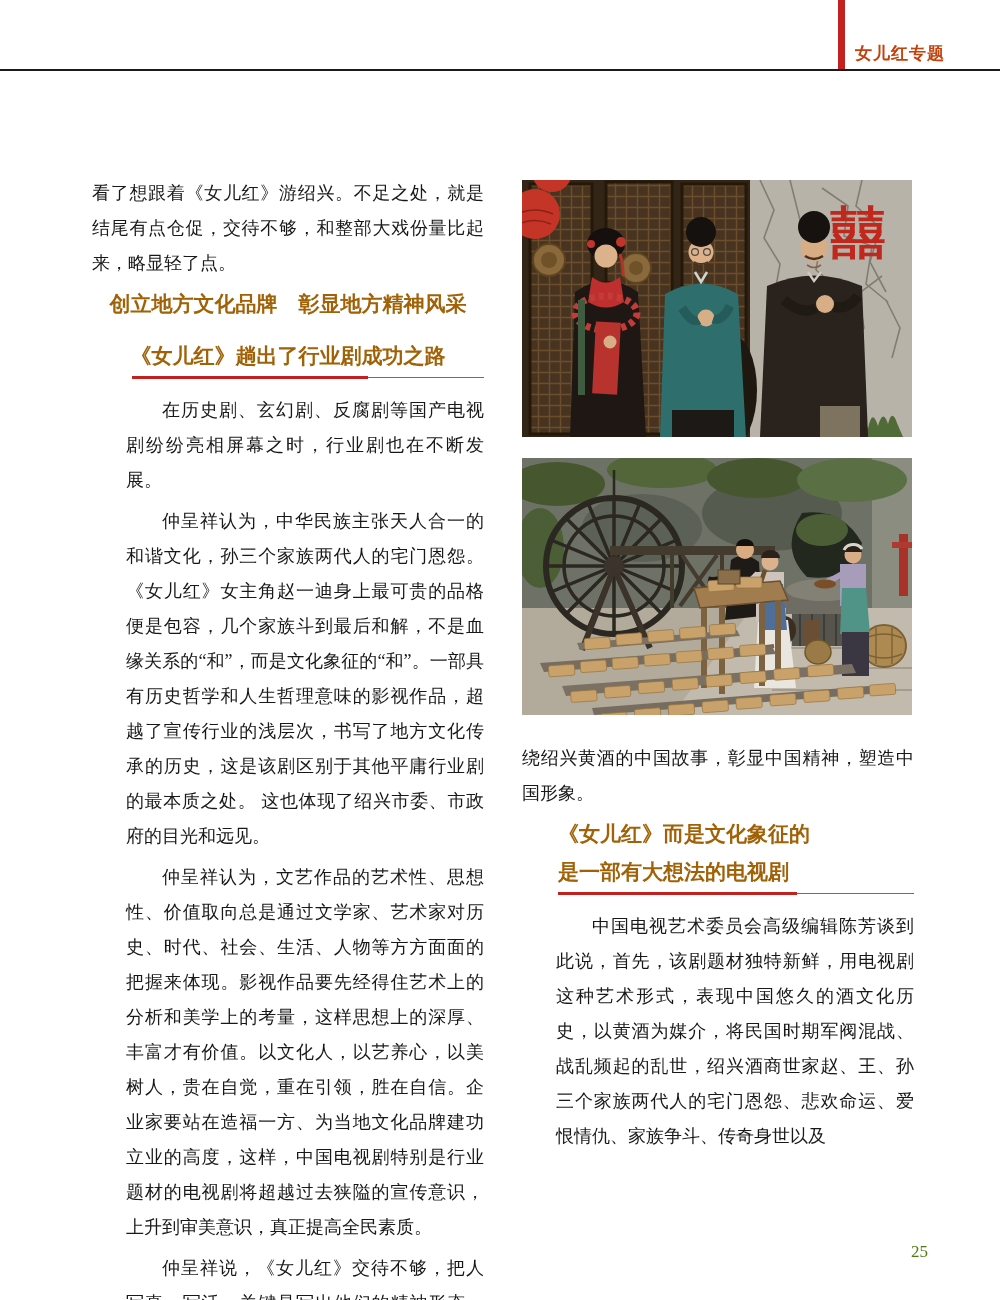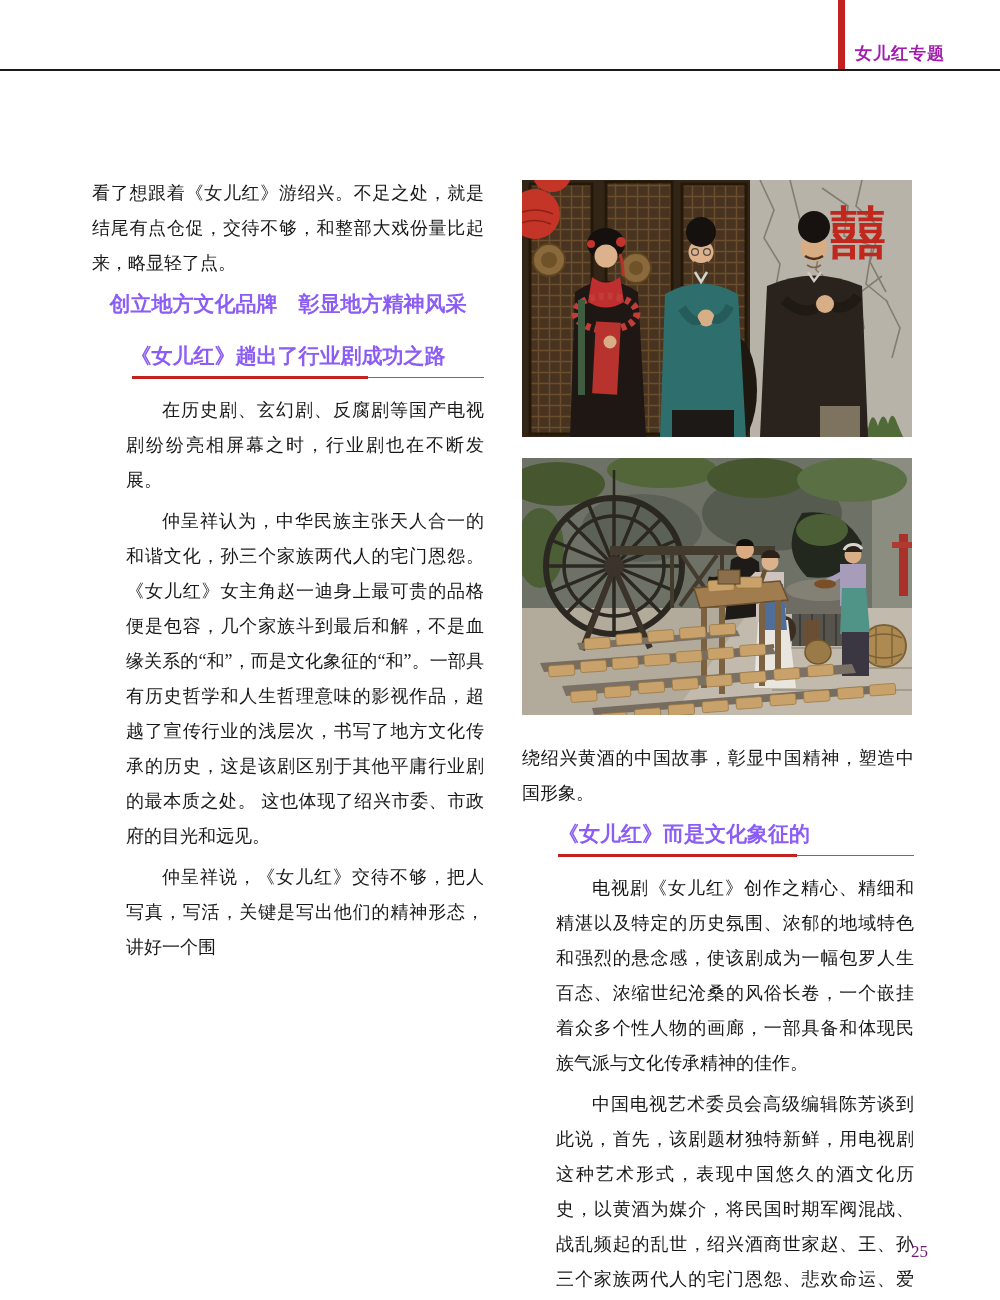--- a/index.html
+++ b/index.html
@@ -3,39 +3,39 @@
 <meta charset="utf-8">
 <style>
   html,body{margin:0;padding:0;background:#ffffff;}
   .page{position:relative;width:1000px;height:1300px;background:#fff;overflow:hidden;
         font-family:"Liberation Serif","DejaVu Serif",serif;color:#181818;
         --accent:#c2211f;}
   
   .top-red-bar{position:absolute;left:838px;top:0;width:7px;height:71px;background:var(--accent);}
   .top-rule{position:absolute;left:0;top:69px;width:1000px;height:2px;background:#1b1b1b;}
   .topic-label{position:absolute;left:855px;top:42px;width:140px;
-        font-family:"Liberation Sans","DejaVu Sans",sans-serif;font-size:17px;font-weight:600;color:#a21caf;letter-spacing:1px;}
+        font-family:"Liberation Sans","DejaVu Sans",sans-serif;font-size:17px;font-weight:600;color:#c2410c;letter-spacing:1px;}
   
   .col{position:absolute;width:392px;}
   .col-left{left:92px;top:176px;}
   .col-right{left:522px;top:180px;}
   .body-text{font-size:18px;line-height:35px;text-align:justify;margin:0 0 6px;}
   .indent{text-indent:2em;margin-left:34px;}
   .sec-head{font-family:"Liberation Sans","DejaVu Sans",sans-serif;font-weight:700;
-        font-size:21px;line-height:34px;color:#8b5cf6;margin:6px 0 0;}
+        font-size:21px;line-height:34px;color:#a16207;margin:6px 0 0;}
   .sec-head.center{text-align:center;}
   .sec-head.left-indent{padding-left:36px;}
   .rule{position:relative;height:4px;margin:3px 0 13px 40px;}
   .rule .red-seg{position:absolute;left:0;top:0;height:3px;width:67%;background:var(--accent);}
   .rule .gray-seg{position:absolute;left:67%;right:0;top:1px;height:1px;background:#6e6e6e;}
   
   .photo{display:block;width:390px;height:257px;}
   .photo-wrap{margin:0 0 21px;}
   .photo-wrap.second{margin-bottom:26px;}
-  .page-number{position:absolute;left:911px;top:1242px;font-size:17px;color:#701a75;}
+  .page-number{position:absolute;left:911px;top:1242px;font-size:17px;color:#4d7c0f;}
 </style>
 </head>
 <body>
 
 <div class="page" style="--accent: #c2211f;">
 
   <div class="top-red-bar"></div>
   <div class="topic-label">女儿红专题</div>
   <div class="top-rule"></div>
 
@@ -44,20 +44,21 @@
 
     <div class="sec-head center">创立地方文化品牌　彰显地方精神风采</div>
     <div class="sec-head center" style="margin-top:18px;">《女儿红》趟出了行业剧成功之路</div>
     <div class="rule">
       <div class="red-seg"></div>
       <div class="gray-seg"></div>
     </div>
 
     <p class="body-text indent">在历史剧、玄幻剧、反腐剧等国产电视剧纷纷亮相屏幕之时，行业剧也在不断发展。</p>
     <p class="body-text indent">仲呈祥认为，中华民族主张天人合一的和谐文化，孙三个家族两代人的宅门恩怨。《女儿红》女主角赵一迪身上最可贵的品格便是包容，几个家族斗到最后和解，不是血缘关系的“和”，而是文化象征的“和”。一部具有历史哲学和人生哲理意味的影视作品，超越了宣传行业的浅层次，书写了地方文化传承的历史，这是该剧区别于其他平庸行业剧的最本质之处。 这也体现了绍兴市委、市政府的目光和远见。</p>
+    <p class="body-text indent">仲呈祥认为，文艺作品的艺术性、思想性、价值取向总是通过文学家、艺术家对历史、时代、社会、生活、人物等方方面面的把握来体现。影视作品要先经得住艺术上的分析和美学上的考量，这样思想上的深厚、丰富才有价值。以文化人，以艺养心，以美树人，贵在自觉，重在引领，胜在自信。企业家要站在造福一方、为当地文化品牌建功立业的高度，这样，中国电视剧特别是行业题材的电视剧将超越过去狭隘的宣传意识，上升到审美意识，真正提高全民素质。</p>
     <p class="body-text indent">仲呈祥说，《女儿红》交待不够，把人写真，写活，关键是写出他们的精神形态，讲好一个围</p>
   </div>
 
   <div class="col col-right">
 
     <div class="photo-wrap">
       <svg class="photo" viewBox="0 0 390 257" aria-hidden="true">
         <defs>
           <pattern id="lattice" width="11" height="11" patternUnits="userSpaceOnUse">
             <rect width="11" height="11" fill="#47331f"></rect>
@@ -264,23 +265,23 @@
               <use href="#bk" x="316" y="237"></use>
               <use href="#bk" x="348" y="236"></use>
           </g>
         </g>
       </svg>
     </div>
 
     <p class="body-text">绕绍兴黄酒的中国故事，彰显中国精神，塑造中国形象。</p>
 
     <div class="sec-head left-indent">《女儿红》而是文化象征的</div>
+    <div class="sec-head left-indent" style="margin-top:4px;">是一部有大想法的电视剧</div>
     <div class="rule" style="margin-left:36px;">
       <div class="red-seg"></div>
       <div class="gray-seg"></div>
     </div>
 
-    <p class="body-text indent">电视剧《女儿红》创作之精心、精细和精湛以及特定的历史氛围、浓郁的地域特色和强烈的悬念感，使该剧成为一幅包罗人生百态、浓缩世纪沧桑的风俗长卷，一个嵌挂着众多个性人物的画廊，一部具备和体现民族气派与文化传承精神的佳作。</p>
     <p class="body-text indent">中国电视艺术委员会高级编辑陈芳谈到此说，首先，该剧题材独特新鲜，用电视剧这种艺术形式，表现中国悠久的酒文化历史，以黄酒为媒介，将民国时期军阀混战、战乱频起的乱世，绍兴酒商世家赵、王、孙三个家族两代人的宅门恩怨、悲欢命运、爱恨情仇、家族争斗、传奇身世以及</p>
   </div>
 
   <div class="page-number">25</div>
 </div>
 
 </body></html>

